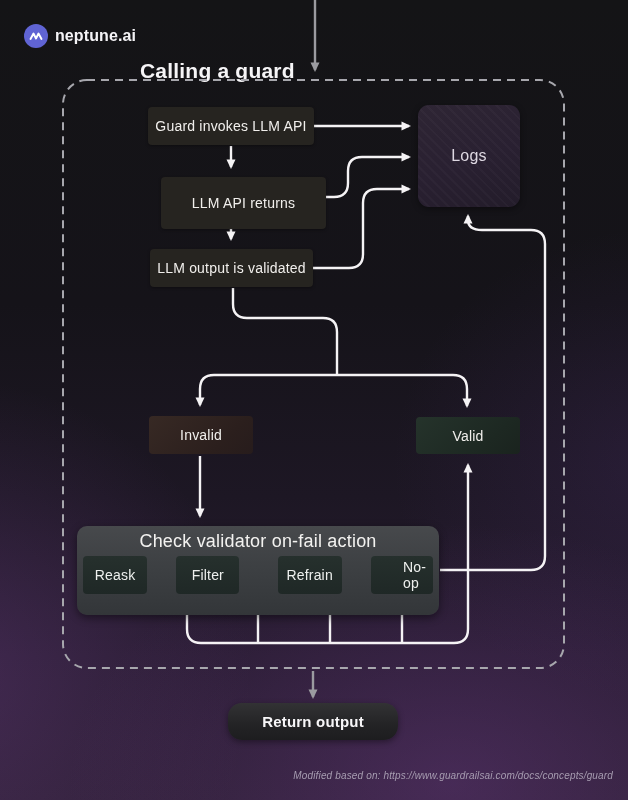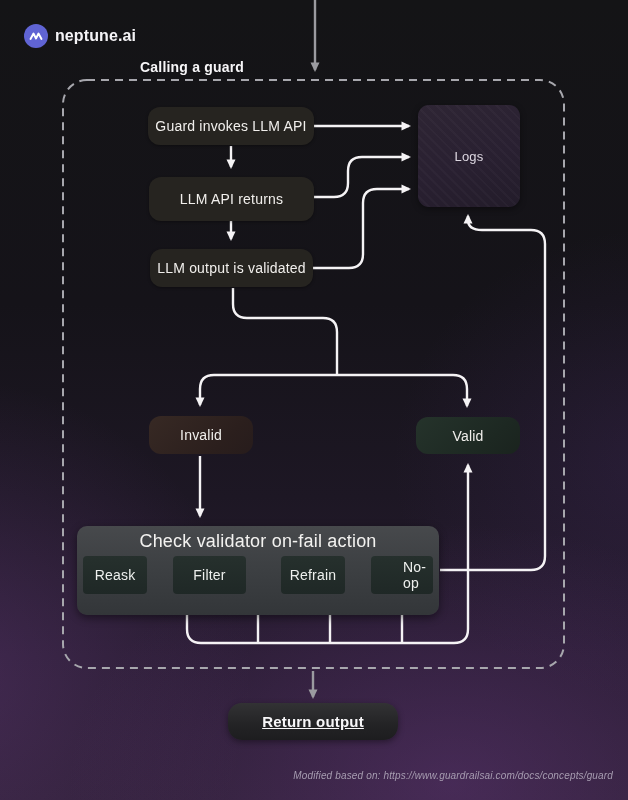--- a/index.html
+++ b/index.html
@@ -23,46 +23,46 @@
   .brand .logo-circle {
     width: 24px; height: 24px; border-radius: 50%;
     background: #6064d4;
     display: flex; align-items: center; justify-content: center;
   }
   .brand .logo-text { color: #f4f3f6; font-size: 16px; font-weight: bold; letter-spacing: 0.1px; }
 
   
   .diagram-title {
     position: absolute; left: 140px; top: 59px;
-    color: #f6f5f7; font-size: 14px; font-weight: bold; letter-spacing: 0.2px;
+    color: #f6f5f7; font-size: 21px; font-weight: bold; letter-spacing: 0.2px;
   }
 
   
   svg.flow { position: absolute; left: 0; top: 0; z-index: 2; pointer-events: none; }
 
   
   .node {
     position: absolute; z-index: 4;
     display: flex; align-items: center; justify-content: center;
     color: #f1efec; font-size: 14px; letter-spacing: 0.2px;
-    border-radius: 12px;
+    border-radius: 4px;
   }
   .node-plain { background: #262420; box-shadow: 0 1px 3px rgba(0,0,0,0.35); }
 
   .node-guard    { left: 148px; top: 107px; width: 166px; height: 38px; }
-  .node-returns  { left: 149px; top: 177px; width: 165px; height: 44px; }
+  .node-returns  { left: 161px; top: 177px; width: 165px; height: 52px; }
   .node-validated{ left: 150px; top: 249px; width: 163px; height: 38px; }
 
   .node-logs {
     left: 418px; top: 105px; width: 102px; height: 102px;
     border-radius: 11px;
     background:
       repeating-linear-gradient(45deg, rgba(255,255,255,0.022) 0 2px, rgba(255,255,255,0) 2px 7px),
       linear-gradient(160deg, #2e2534 0%, #292031 55%, #231c2a 100%);
-    color: #ded8e2; font-size: 13px;
+    color: #ded8e2; font-size: 16px;
     box-shadow: 0 2px 6px rgba(0,0,0,0.4);
   }
 
   .node-invalid {
     left: 149px; top: 416px; width: 104px; height: 38px;
     background: linear-gradient(135deg, #372924 0%, #2b1f1d 70%, #271c1c 100%);
   }
   .node-valid {
     left: 416px; top: 417px; width: 104px; height: 37px;
     background: linear-gradient(135deg, #25332b 0%, #1d2822 70%, #1a231e 100%);
@@ -85,33 +85,32 @@
     padding: 0 6px;
     align-items: center;
   }
   .action-box {
     height: 38px; display: flex; align-items: center; justify-content: center;
     background: linear-gradient(180deg, #26302d 0%, #1f2826 100%);
     border-radius: 4px;
     color: #eef0ee; font-size: 14px; letter-spacing: 0.2px;
   }
   .action-reask   { width: 64px; }
-  .action-filter  { width: 73px; }
+  .action-filter  { width: 63px; }
   .action-fix     { width: 62px; }
   .action-refrain { width: 64px; margin-left: 9px; }
   .action-noop    { width: 62px; padding-left: 32px; }
 
   
   .node-return {
     left: 228px; top: 703px; width: 170px; height: 37px;
     background: linear-gradient(180deg, #323234 0%, #232325 60%, #1d1d1f 100%);
     border-radius: 14px;
     font-weight: bold; font-size: 15px; color: #f7f6f8;
     box-shadow: 0 2px 6px rgba(0,0,0,0.4);
-    text-decoration: underline;
   }
 
   
   .attribution {
     position: absolute; right: 15px; top: 770px; z-index: 4;
     color: #a79db1; font-size: 10px; letter-spacing: 0.15px; font-style: italic;
   }
 </style>
 </head>
 <body>

